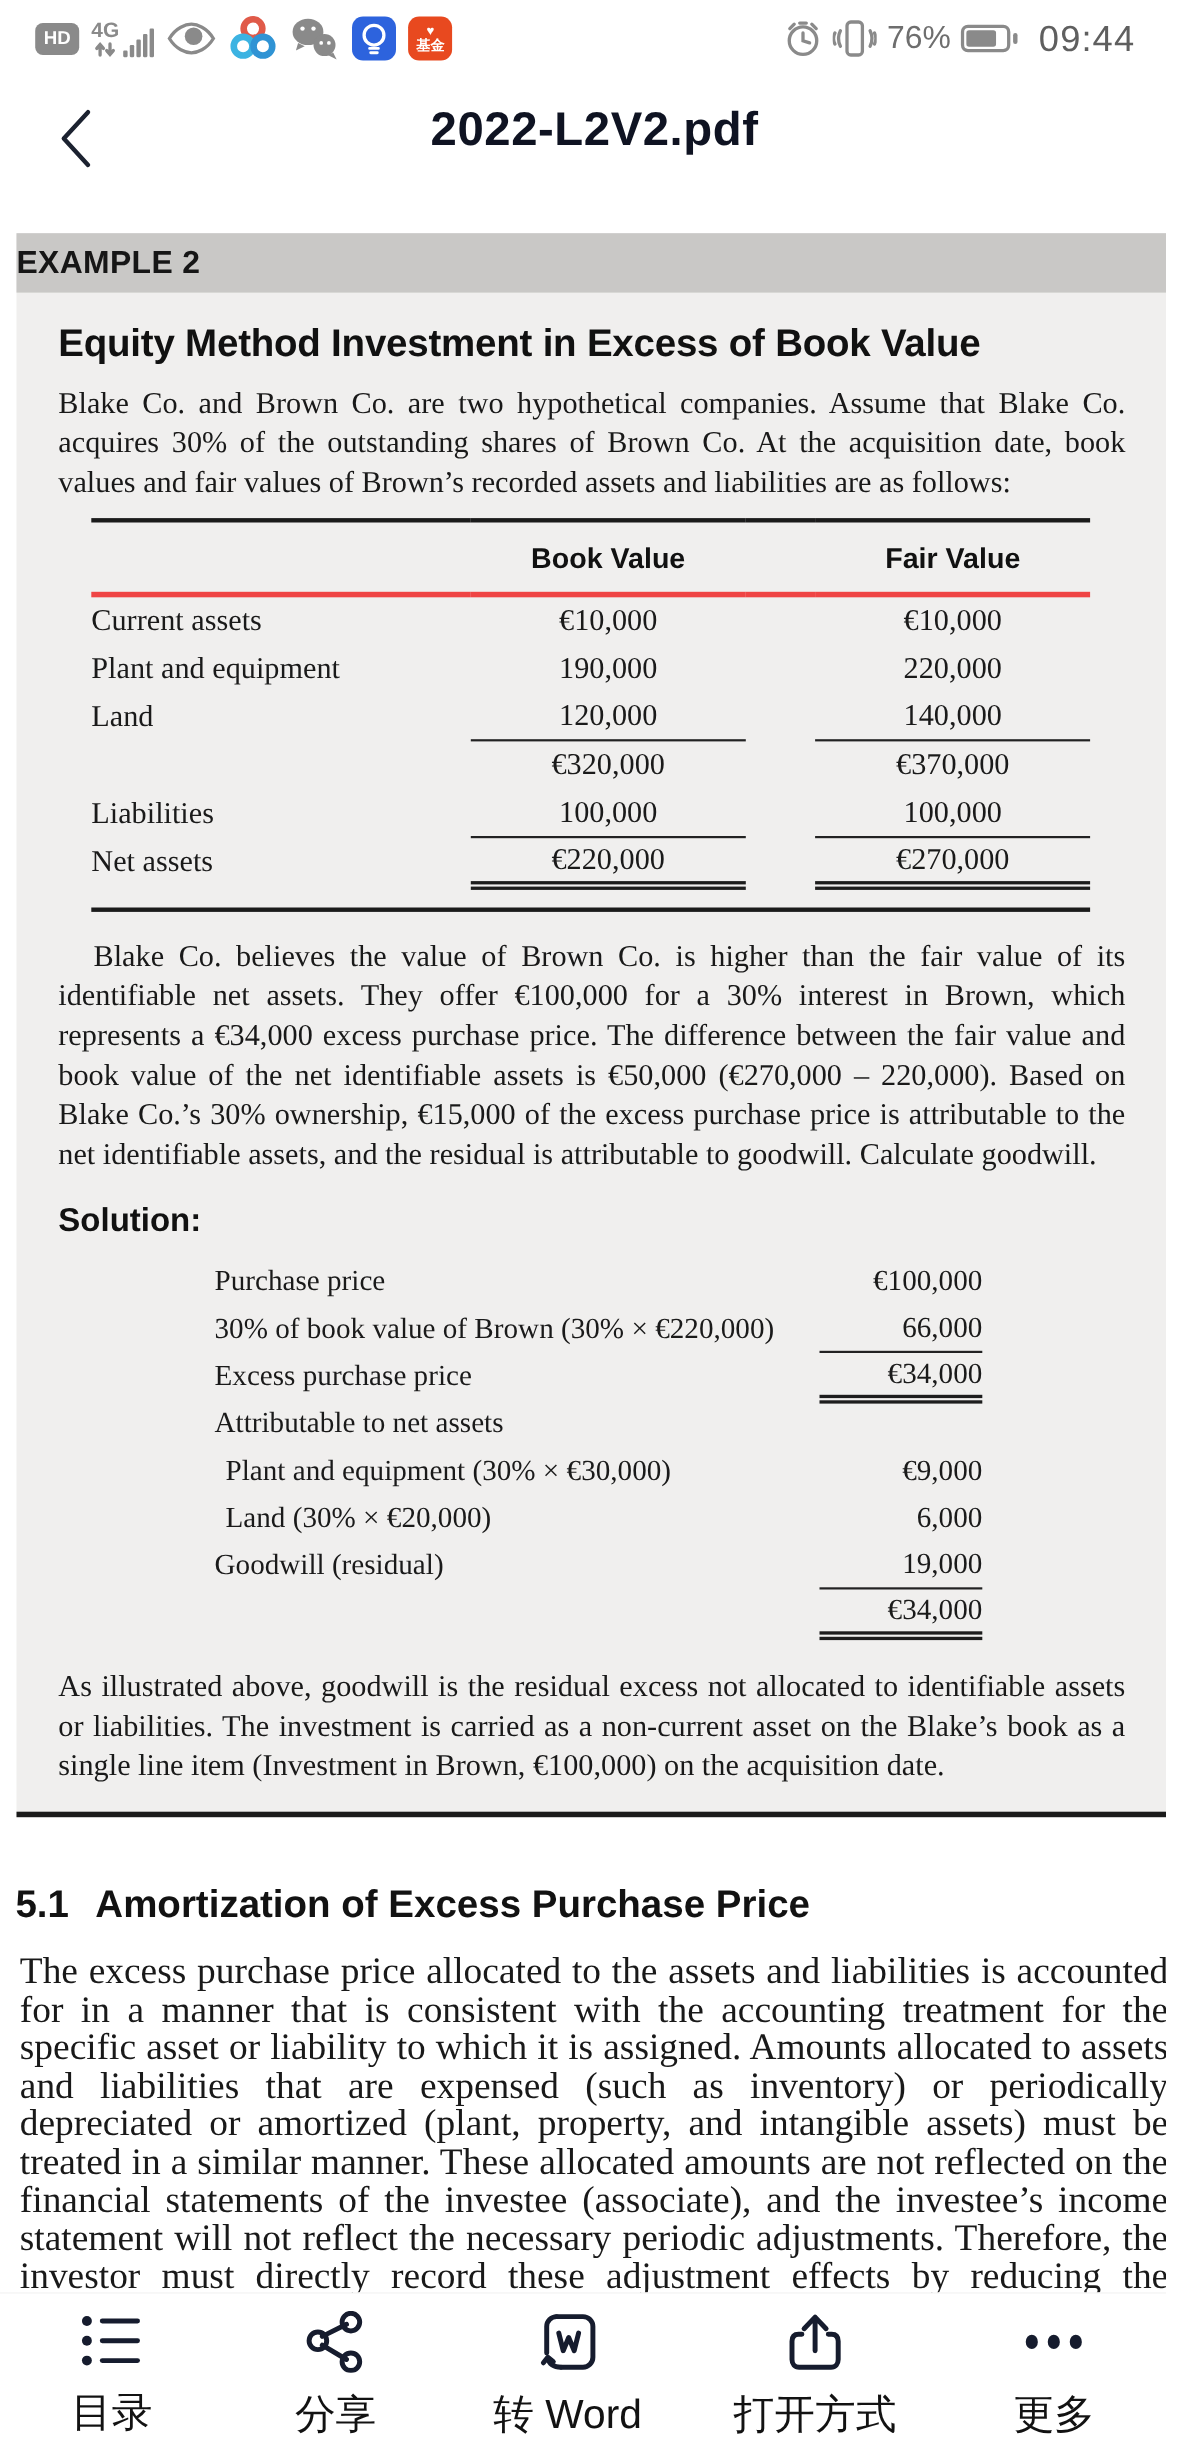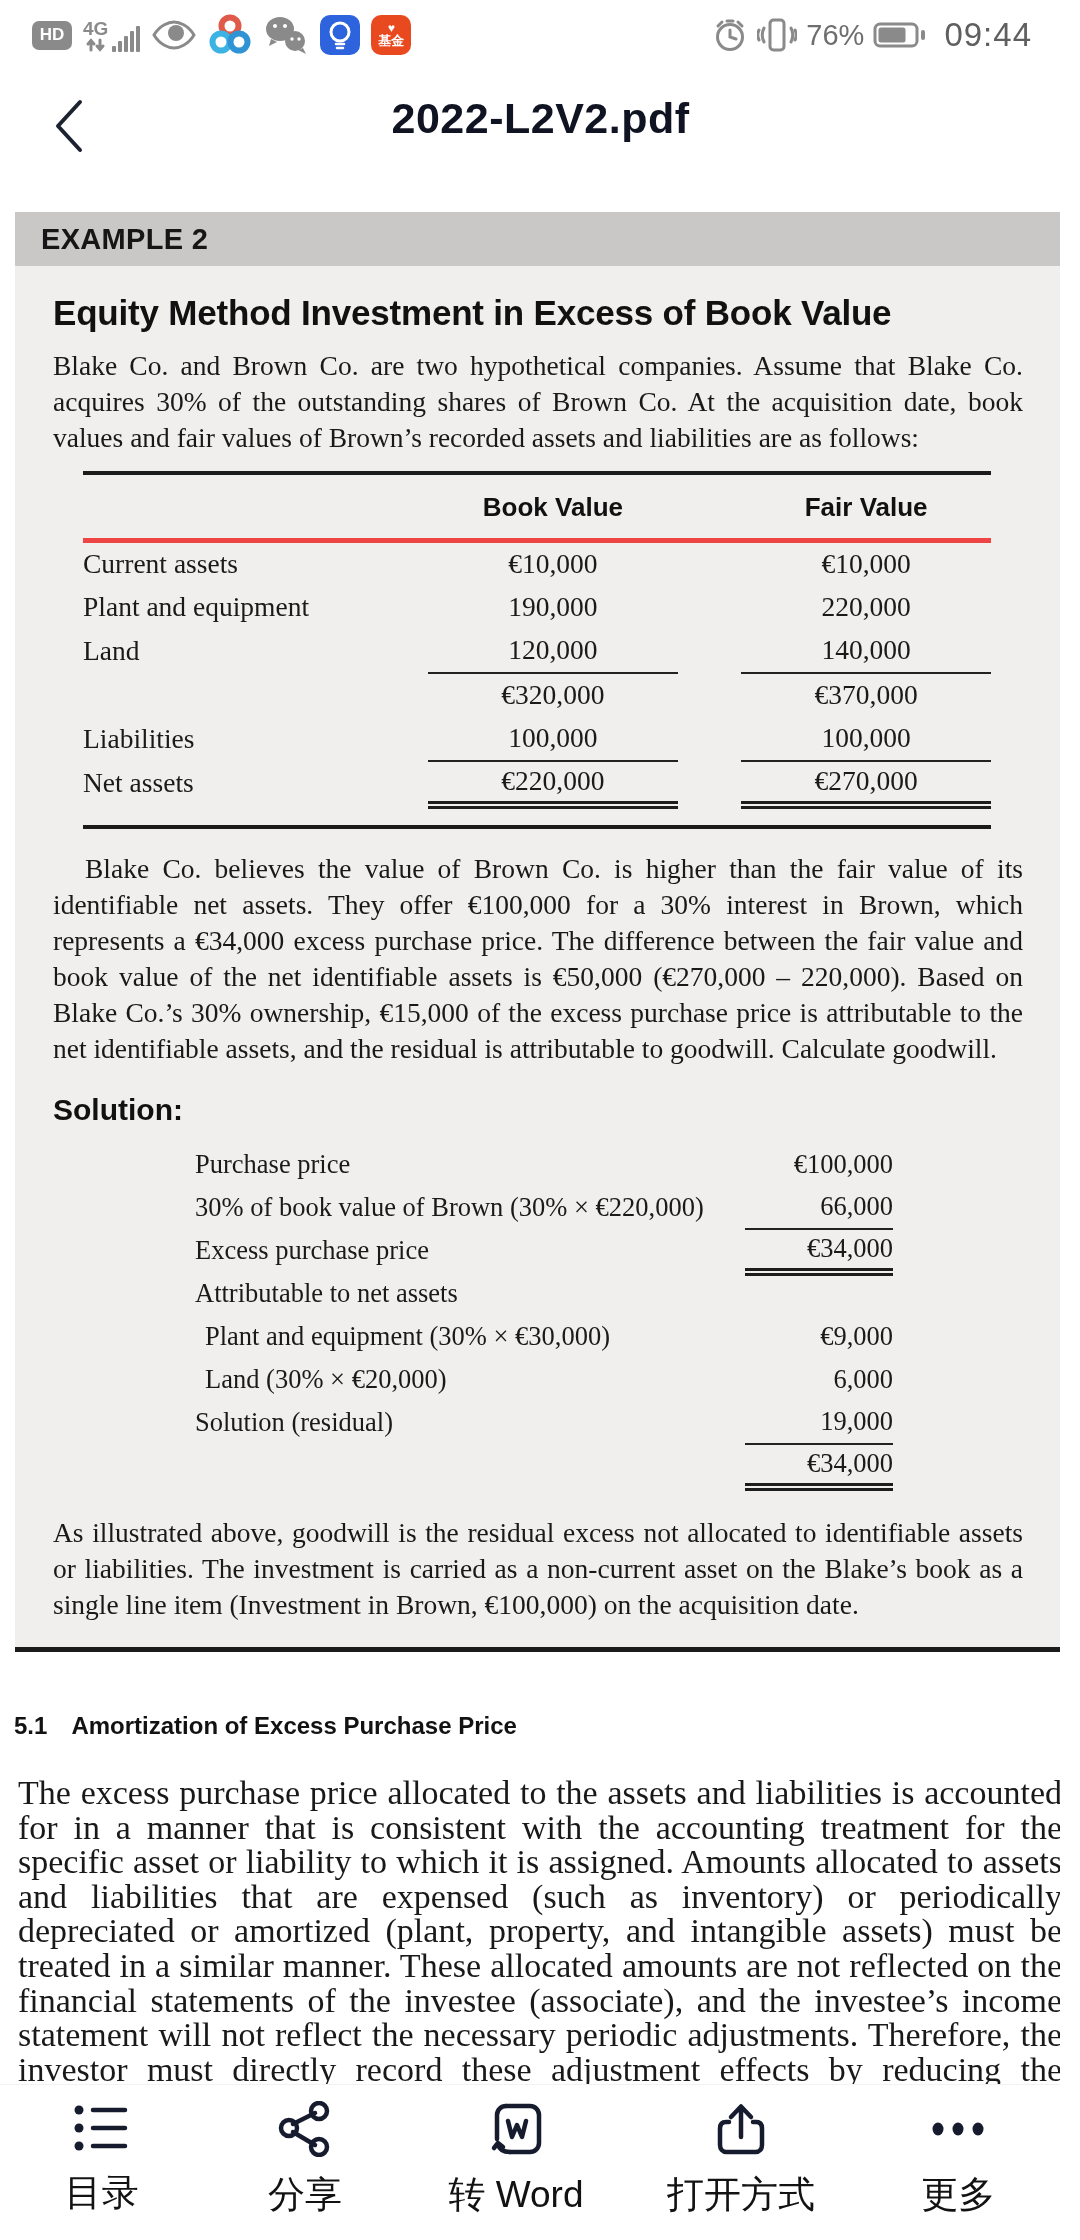--- a/index.html
+++ b/index.html
@@ -31,21 +31,21 @@
   .pct { font-size:29px; color:#6e6e6e; }
   .time { font-size:33px; color:#5f5f5f; letter-spacing:1px; margin-left:6px;text-align:center; }
   
   .nav-bar { position:absolute; top:60px; left:0; width:100%; height:128px; }
   .back-btn { position:absolute; left:48px; top:36px; width:44px; height:60px; cursor:pointer; }
   .nav-title { position:absolute; left:0; right:0; top:34px; text-align:center;
     font-size:43px; font-weight:800; color:#0f1322; letter-spacing:0.5px;padding-left:21px; }
   
   .example-box { position:absolute; top:212px; left:15px; width:1046px;
     background:#f0efee; border-bottom:5px solid #1b1b1b; }
-  .example-band { height:54px; background:#c9c8c6; display:flex; align-items:center; padding-left:26px; }
+  .example-band { height:54px; background:#c9c8c6; display:flex; align-items:center; }
   .example-band span { font-size:29px; font-weight:bold; color:#161616; letter-spacing:0.3px; }
   .example-body { padding:0 38px 24px 38px; }
   .ex-heading { font-size:35px; font-weight:bold; color:#111; margin:27px 0 15px 0; letter-spacing:-0.2px; }
   .serif { font-family:"Liberation Serif", serif; font-size:27.5px; line-height:36px; color:#191919; text-align:justify; }
   .indent-first { text-indent:32px; }
   
   .t1-wrap { margin:15px 32px 0 30px; }
   .t1 { width:100%; border-collapse:collapse; border-top:4px solid #1b1b1b; }
   .t1 th { font-size:26px; font-weight:bold; color:#111; text-align:center;
     padding:17px 0 15px 0; border-bottom:5px solid #ef4444; }
@@ -60,21 +60,21 @@
   
   .sol-wrap { margin:16px 130px 6px 142px; }
   .sol { width:100%; border-collapse:collapse; }
   .sol td { font-family:"Liberation Serif", serif; font-size:26.5px; height:43px; vertical-align:middle; }
   .sol td.lab { text-align:left; }
   .sol td.val { text-align:right; width:148px; }
   .sol td.ind { padding-left:10px; }
   .closing { margin-top:24px; }
   
   .section-h { position:absolute; top:1712px; left:14px; right:16px;
-    display:flex; gap:24px; font-size:24px; font-weight:bold; color:#121212; }
+    display:flex; gap:24px; font-size:35px; font-weight:bold; color:#121212; }
   .body51 { position:absolute; top:1776px; left:18px; width:1044px;
     font-family:"Liberation Serif", serif; font-size:34px; line-height:34.6px;
     color:#191919; text-align:justify; height:312px; overflow:hidden; }
   
   .toolbar { position:absolute; bottom:0; left:0; width:100%; height:156px; background:#ffffff;
     border-top:1px solid #f2f2f2; display:flex; justify-content:space-around; align-items:flex-start; padding-top:16px; }
   .tb-item { display:flex; flex-direction:column; align-items:center; gap:13px; cursor:pointer; min-width:120px; }
   .tb-item svg { display:block; }
   .tb-label { font-size:37px; color:#121212; }
   .ic { stroke:#161c2e; fill:none; stroke-width:4.5; stroke-linecap:round; stroke-linejoin:round; }
@@ -251,21 +251,21 @@
           </tr>
           <tr>
             <td class="lab ind">Plant and equipment (30% × €30,000)</td>
             <td class="val">€9,000</td>
           </tr>
           <tr>
             <td class="lab ind">Land (30% × €20,000)</td>
             <td class="val">6,000</td>
           </tr>
           <tr>
-            <td class="lab">Solution (residual)</td>
+            <td class="lab">Goodwill (residual)</td>
             <td class="val ul">19,000</td>
           </tr>
           <tr>
             <td class="lab"></td>
             <td class="val dul">€34,000</td>
           </tr>
         </tbody>
           </table>
       </div>
 

